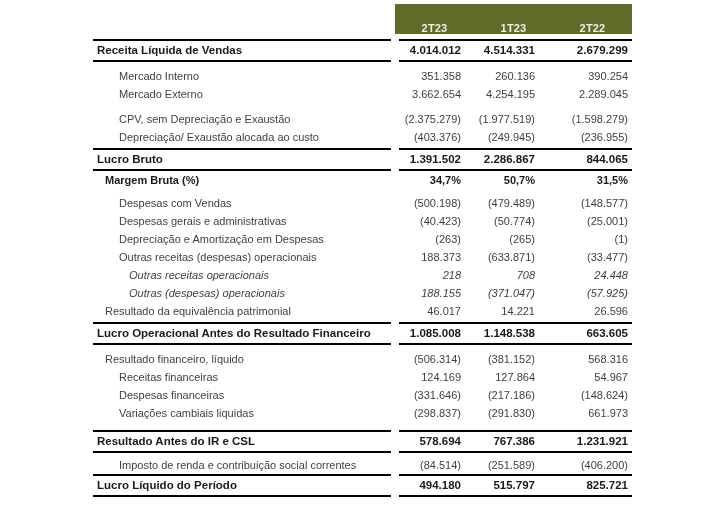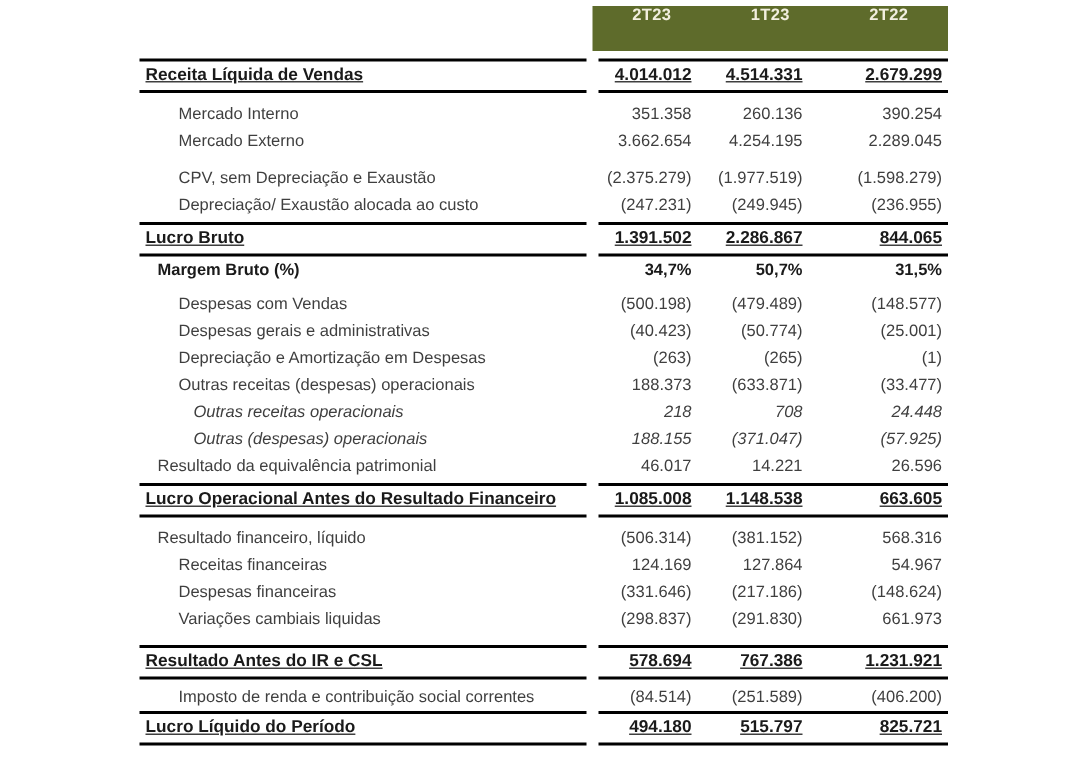--- a/index.html
+++ b/index.html
@@ -12,21 +12,21 @@
     color:#3f3f3f;
     padding-left:93px;
     padding-top:4px;
     box-sizing:border-box;
   }
   
   .band{
     width:237px;height:30px;
     margin-left:302px;
     background:var(--band-bg,#5E6B2B);
-    display:flex;align-items:flex-start;
+    display:flex;align-items:flex-end;
     margin-bottom:5px;
   }
   .band .pcol{
     width:79px;text-align:center;
     font-size:11px;font-weight:bold;
     color:var(--band-fg,#F2EFDF);
     letter-spacing:.2px;
   }
   
   .row{display:flex;align-items:center;}
@@ -42,21 +42,21 @@
     box-sizing:border-box;text-align:right;
     font-size:11px;white-space:nowrap;
   }
   .num.c0{width:78px;padding-right:16px;}
   .num.c1{width:78px;padding-right:20px;}
   .num.c2{width:77px;padding-right:4px;}
 
   .section{margin-top:2px;}
   .sec-4{margin-top:8px;}
   .sec-5{margin-top:0;}
-  .section-row{height:23px;text-decoration:underline;}
+  .section-row{height:23px;}
   .section-row .lbl,
   .section-row .nums{
     border-top:2px solid #000;
     border-bottom:2px solid #000;
     height:23px;box-sizing:border-box;
     display:flex;align-items:center;
   }
   .section-row .lbl{display:block;line-height:19px;}
   .section-row .lbl, .section-row .num{
     font-weight:bold;color:#1a1a1a;font-size:11.5px;
@@ -128,39 +128,39 @@
             <span class="nums">
               <span class="num c0">(2.375.279)</span>
               <span class="num c1">(1.977.519)</span>
               <span class="num c2">(1.598.279)</span>
             </span>
           </div>
           <div class="row item-row ind-2">
             <span class="lbl">Depreciação/ Exaustão alocada ao custo</span>
             <span class="colgap"></span>
             <span class="nums">
-              <span class="num c0">(247.231)</span>
+              <span class="num c0">(403.376)</span>
               <span class="num c1">(249.945)</span>
               <span class="num c2">(236.955)</span>
             </span>
           </div>
         </div>
       </div>
       <div class="section sec-2">
         <div class="row section-row">
           <span class="lbl">Lucro Bruto</span>
           <span class="colgap"></span>
           <span class="nums">
             <span class="num c0">1.391.502</span>
             <span class="num c1">2.286.867</span>
             <span class="num c2">844.065</span>
           </span>
         </div>
         <div class="row bold-sub-row ind-1">
-          <span class="lbl">Margem Bruto (%)</span>
+          <span class="lbl">Margem Bruta (%)</span>
           <span class="colgap"></span>
           <span class="nums">
             <span class="num c0">34,7%</span>
             <span class="num c1">50,7%</span>
             <span class="num c2">31,5%</span>
           </span>
         </div>
         <div class="items">
           <div class="row item-row ind-2">
             <span class="lbl">Despesas com Vendas</span>

